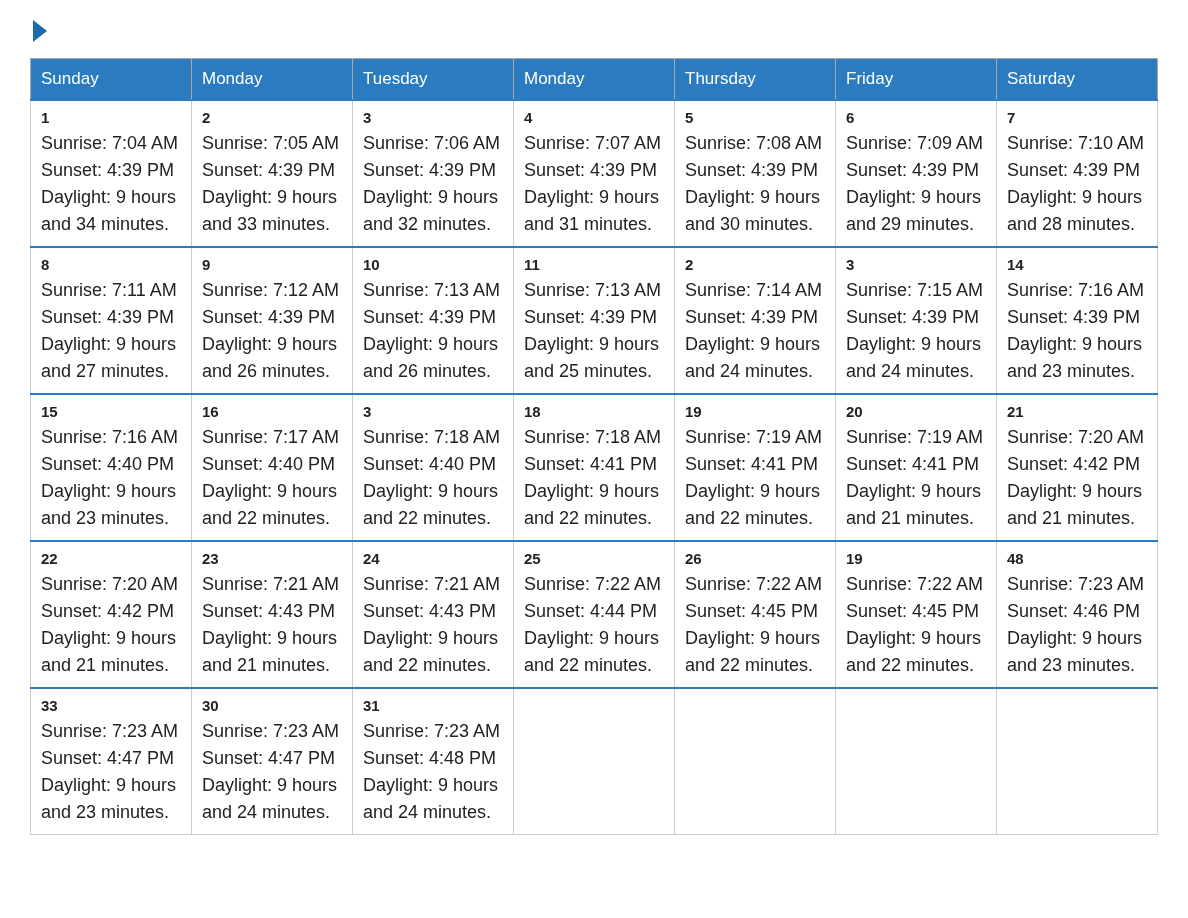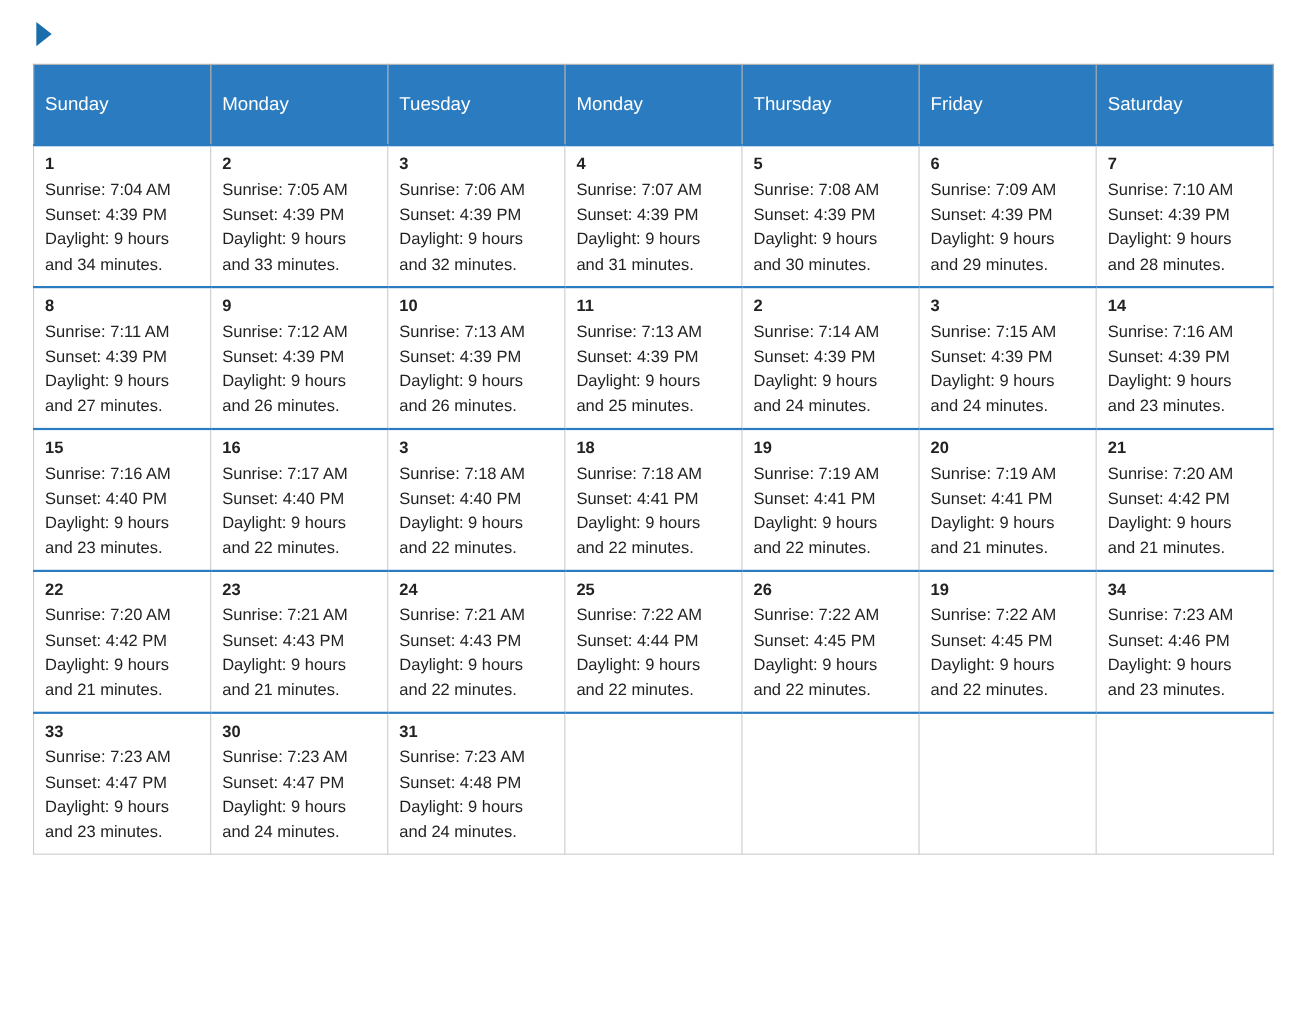--- a/index.html
+++ b/index.html
@@ -33,42 +33,42 @@
     .calendar {
       width: 100%;
       border-collapse: collapse;
       border: 1px solid #aaa;
     }
     .calendar th {
       background-color: #2a7bbf;
       color: #fff;
       font-size: 17px;
       font-weight: normal;
-      padding: 26px 10px;
+      padding: 10px 10px;
       text-align: left;
       border: 1px solid #aaa;
     }
     .calendar td {
       vertical-align: top;
       padding: 8px 10px;
       border: 1px solid #ccc;
       font-size: 13px;
       color: #222;
       background: #fff;
       width: 14.28%;
       min-height: 100px;
     }
     .day-num {
       font-size: 15px;
       font-weight: bold;
       margin-bottom: 4px;
       display: block;
     }
     .day-info {
-      font-size: 15px;
+      font-size: 18px;
       line-height: 1.5;
       color: #222;
     }
     .week-row td {
       border-top: 2px solid #2a7bbf;
     }
     .empty-cell {
       background: #fff;
     }
     .logo-wrapper {
@@ -237,21 +237,21 @@
         </td>
         <td>
           <span class="day-num">26</span>
           <div class="day-info">Sunrise: 7:22 AM<br>Sunset: 4:45 PM<br>Daylight: 9 hours and 22 minutes.</div>
         </td>
         <td>
           <span class="day-num">19</span>
           <div class="day-info">Sunrise: 7:22 AM<br>Sunset: 4:45 PM<br>Daylight: 9 hours and 22 minutes.</div>
         </td>
         <td>
-          <span class="day-num">34</span>
+          <span class="day-num">48</span>
           <div class="day-info">Sunrise: 7:23 AM<br>Sunset: 4:46 PM<br>Daylight: 9 hours and 23 minutes.</div>
         </td>
       </tr>
       <tr class="week-row">
         <td>
           <span class="day-num">33</span>
           <div class="day-info">Sunrise: 7:23 AM<br>Sunset: 4:47 PM<br>Daylight: 9 hours and 23 minutes.</div>
         </td>
         <td>
           <span class="day-num">30</span>

